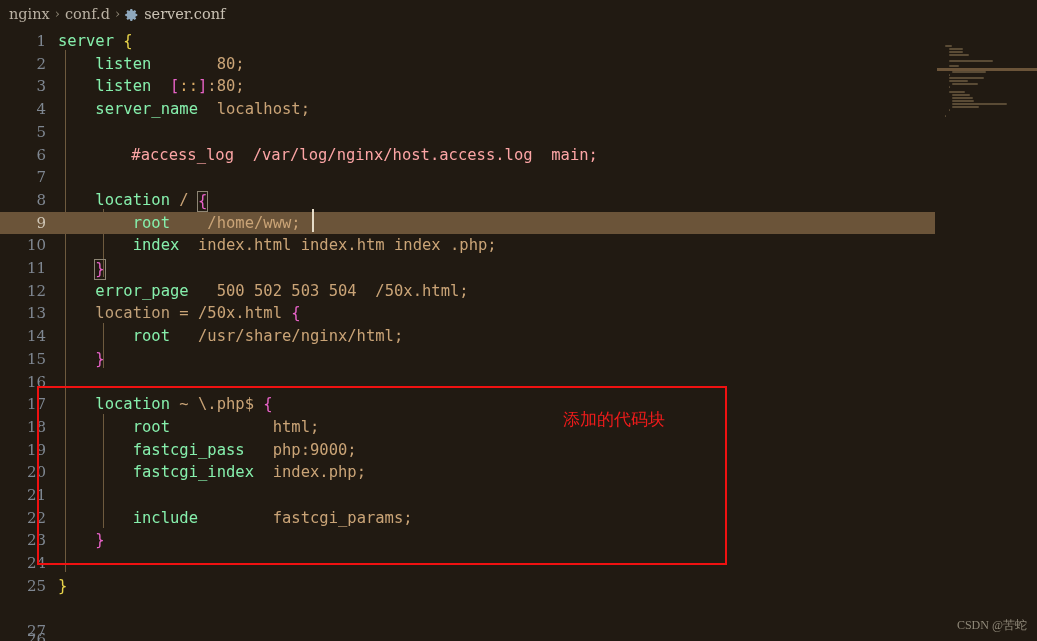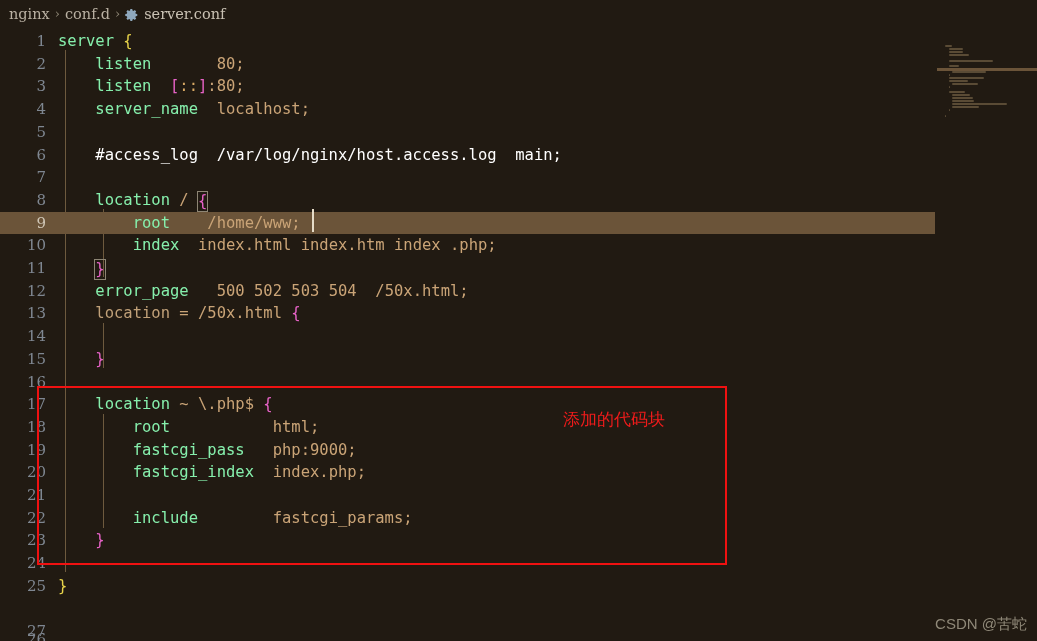--- a/index.html
+++ b/index.html
@@ -98,21 +98,21 @@
     background: #6b5439;
   }
   .row.current .ln { color: #cfc6b6; }
 
   
   .t-kw      { color: #86efac; }  
   .t-val     { color: #caa477; }
   .t-punct   { color: #d8a964; }
   .t-brace-m { color: #e863c8; }  
   .t-brace-y { color: #e8d44a; }  
-  .t-comment { color: #ffffff; }
+  .t-comment { color: #fca5a5; margin-left: 36px; }
   .t-ctx     { color: #c0a078; }
 
   
   .guide {
     position: absolute;
     width: 1px;
     background: #6e5a3e;
   }
 
   
@@ -171,22 +171,22 @@
     height: 3px;
     background: #6b5439;
   }
 
   
   #watermark {
     position: absolute;
     right: 10px;
     bottom: 7px;
     color: #8f8878;
-    font-family: Liberation Sans, sans-serif;
-    font-size: 15px;
+    font-family: Liberation Serif, serif;
+    font-size: 12px;
     white-space: nowrap;
   }
 </style>
 </head>
 <body>
 
 <div id="breadcrumb">
   <span class="crumb">nginx</span>
   <span class="sep">›</span>
   <span class="crumb">conf.d</span>
@@ -214,21 +214,21 @@
       <div class="row" style="top: 71.1px;"><span class="ln">4</span><span class="code">    <span class="t-kw">server_name</span>  <span class="t-val">localhost;</span></span></div>
       <div class="row" style="top: 93.8px;"><span class="ln">5</span><span class="code"></span></div>
       <div class="row" style="top: 116.5px;"><span class="ln">6</span><span class="code">    <span class="t-comment">#access_log  /var/log/nginx/host.access.log  main;</span></span></div>
       <div class="row" style="top: 139.2px;"><span class="ln">7</span><span class="code"></span></div>
       <div class="row" style="top: 161.9px;"><span class="ln">8</span><span class="code">    <span class="t-kw">location</span> <span class="t-val">/</span> <span class="bmatch"><span class="t-brace-m">{</span></span></span></div>
       <div class="row current" style="top: 184.6px;"><div class="lnbg"></div><div class="hl"></div><span class="ln">9</span><span class="code">        <span class="t-kw">root</span>    <span class="t-val">/home/www;</span></span></div>
       <div class="row" style="top: 207.3px;"><span class="ln">10</span><span class="code">        <span class="t-kw">index</span>  <span class="t-val">index.html</span> <span class="t-val">index.htm</span> <span class="t-val">index</span> <span class="t-val">.php;</span></span></div>
       <div class="row" style="top: 230px;"><span class="ln">11</span><span class="code">    <span class="bmatch"><span class="t-brace-m">}</span></span></span></div>
       <div class="row" style="top: 252.7px;"><span class="ln">12</span><span class="code">    <span class="t-kw">error_page</span>   <span class="t-val">500</span> <span class="t-val">502</span> <span class="t-val">503</span> <span class="t-val">504</span>  <span class="t-val">/50x.html;</span></span></div>
       <div class="row" style="top: 275.4px;"><span class="ln">13</span><span class="code">    <span class="t-ctx">location</span> <span class="t-val">= /50x.html</span> <span class="t-brace-m">{</span></span></div>
-      <div class="row" style="top: 298.1px;"><span class="ln">14</span></div>
+      <div class="row" style="top: 298.1px;"><span class="ln">14</span><span class="code">        <span class="t-kw">root</span>   <span class="t-val">/usr/share/nginx/html;</span></span></div>
       <div class="row" style="top: 320.8px;"><span class="ln">15</span><span class="code">    <span class="t-brace-m">}</span></span></div>
       <div class="row" style="top: 343.5px;"><span class="ln">16</span><span class="code"></span></div>
       <div class="row" style="top: 366.2px;"><span class="ln">17</span><span class="code">    <span class="t-kw">location</span> <span class="t-val">~ \.php$</span> <span class="t-brace-m">{</span></span></div>
       <div class="row" style="top: 388.9px; padding-left: 36px;"><span class="ln">18</span><span class="code">        <span class="t-kw">root</span>           <span class="t-val">html;</span></span></div>
       <div class="row" style="top: 411.6px;"><span class="ln">19</span><span class="code">        <span class="t-kw">fastcgi_pass</span>   <span class="t-val">php:9000;</span></span></div>
       <div class="row" style="top: 434.3px;"><span class="ln">20</span><span class="code">        <span class="t-kw">fastcgi_index</span>  <span class="t-val">index.php;</span></span></div>
       <div class="row" style="top: 457px;"><span class="ln">21</span></div>
       <div class="row" style="top: 479.7px;"><span class="ln">22</span><span class="code">        <span class="t-kw">include</span>        <span class="t-val">fastcgi_params;</span></span></div>
       <div class="row" style="top: 502.4px;"><span class="ln">23</span><span class="code">    <span class="t-brace-m">}</span></span></div>
       <div class="row" style="top: 525.1px;"><span class="ln">24</span><span class="code"></span></div>

